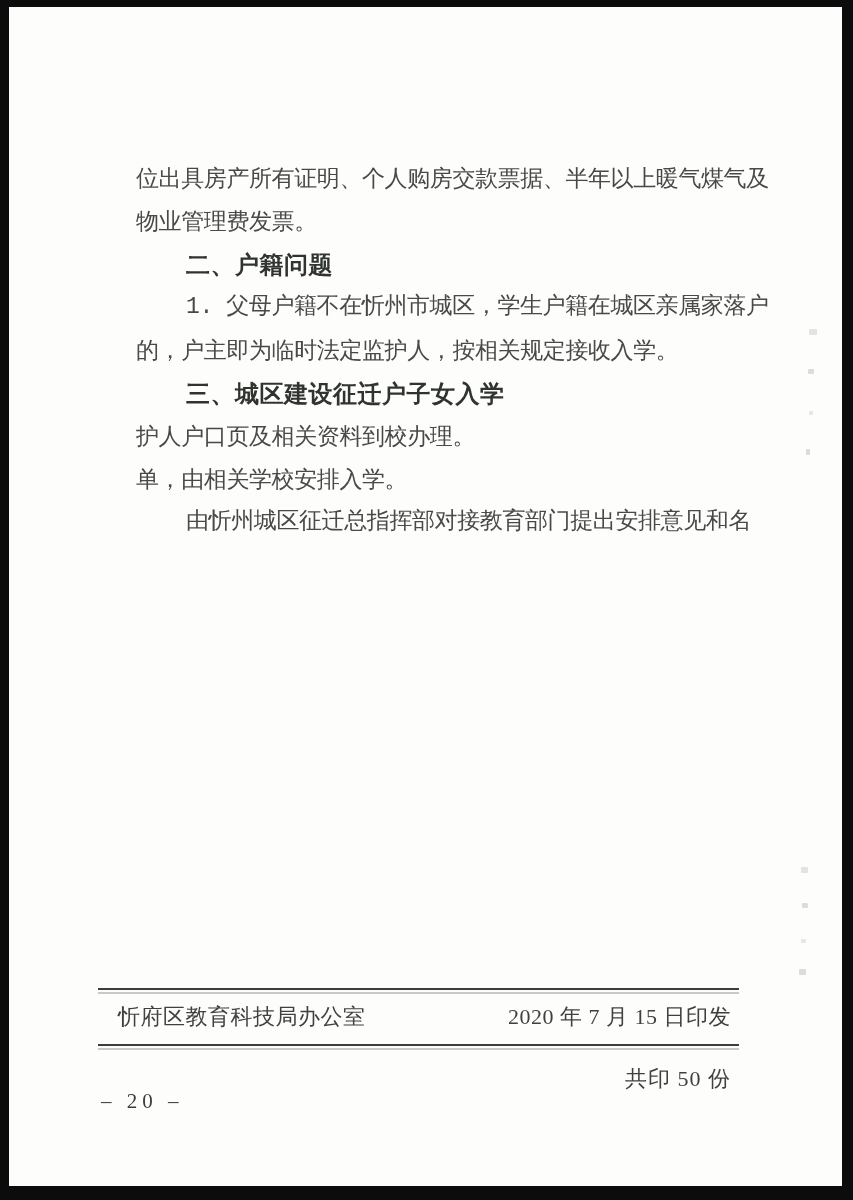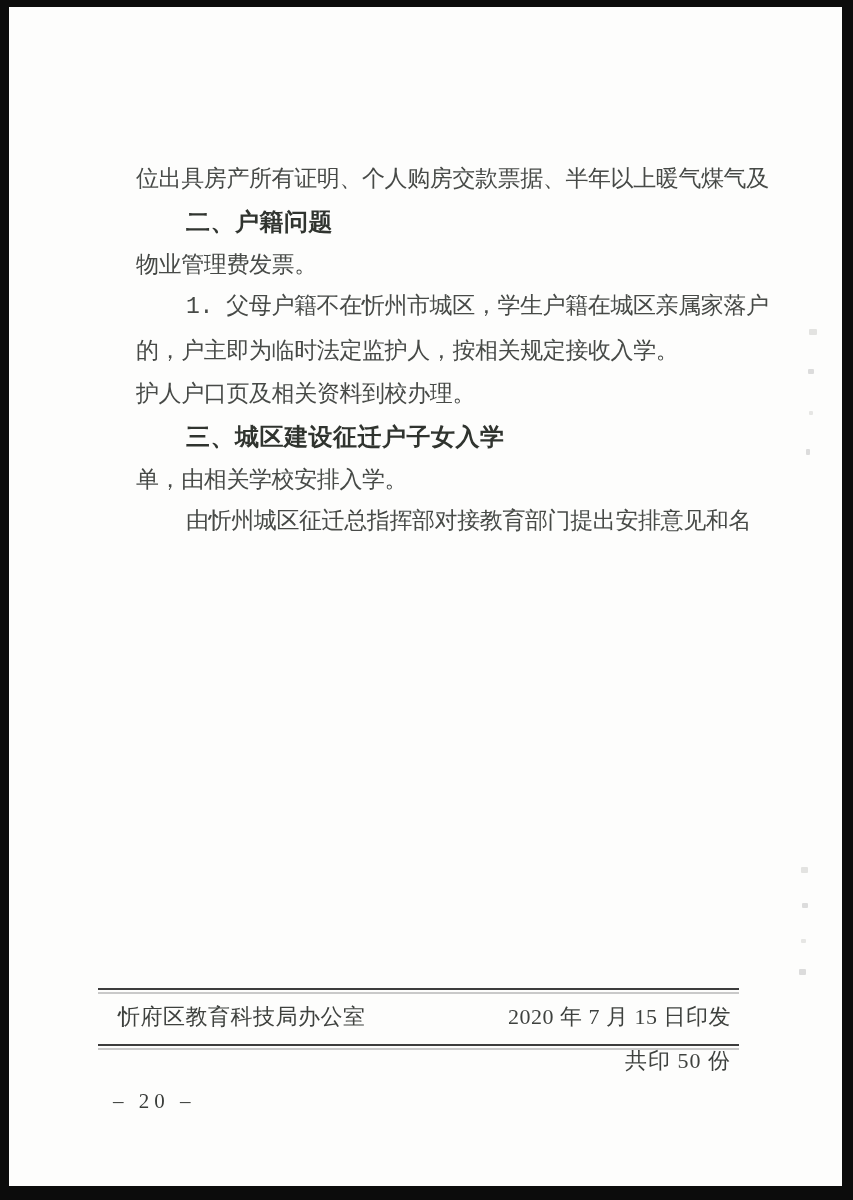--- a/index.html
+++ b/index.html
@@ -67,33 +67,33 @@
     height: 54px;
     display: flex;
     justify-content: space-between;
     align-items: center;
     padding-left: 20px;
     padding-right: 8px;
     font-size: 22px;
     letter-spacing: 0.5px;
   }
   .copies-row {
+    margin-top: 18px;
     text-align: right;
     padding-right: 8px;
     font-size: 22px;
     letter-spacing: 1px;
   }
   .page-number {
     position: absolute;
     left: 92px;
     top: 1082px;
     font-size: 21px;
     letter-spacing: 5px;
     color: #3a3d3a;
-    margin-left: 12px;
   }
   
   .speck {
     position: absolute;
     background: #dcdcdc;
     border-radius: 1px;
   }
   .sA1 { left: 800px; top: 322px; width: 8px; height: 6px; background:#e3e3e1; }
   .sA2 { left: 799px; top: 362px; width: 6px; height: 5px; }
   .sA3 { left: 800px; top: 404px; width: 4px; height: 4px; background:#e6e6e4; }
@@ -103,26 +103,26 @@
   .sB3 { left: 792px; top: 932px; width: 5px; height: 4px; background:#e6e6e4; }
   .sB4 { left: 790px; top: 962px; width: 7px; height: 6px; }
 </style>
 </head>
 <body>
 
 <div class="page">
 
   <div class="doc-body">
     <div class="line cont">位出具房产所有证明、个人购房交款票据、半年以上暖气煤气及</div>
+    <div class="line cont">物业管理费发票。</div>
     <div class="line head">二、户籍问题</div>
-    <div class="line cont">物业管理费发票。</div>
     <div class="line ind">1. 父母户籍不在忻州市城区，学生户籍在城区亲属家落户</div>
     <div class="line cont">的，户主即为临时法定监护人，按相关规定接收入学。</div>
+    <div class="line head">三、城区建设征迁户子女入学</div>
     <div class="line cont">护人户口页及相关资料到校办理。</div>
-    <div class="line head">三、城区建设征迁户子女入学</div>
     <div class="line cont">单，由相关学校安排入学。</div>
     <div class="line ind">由忻州城区征迁总指挥部对接教育部门提出安排意见和名</div>
   </div>
 
   <div class="footer">
     <div class="rule"></div>
     <div class="footer-row">
       <span>忻府区教育科技局办公室</span>
       <span>2020 年 7 月 15 日印发</span>
     </div>

